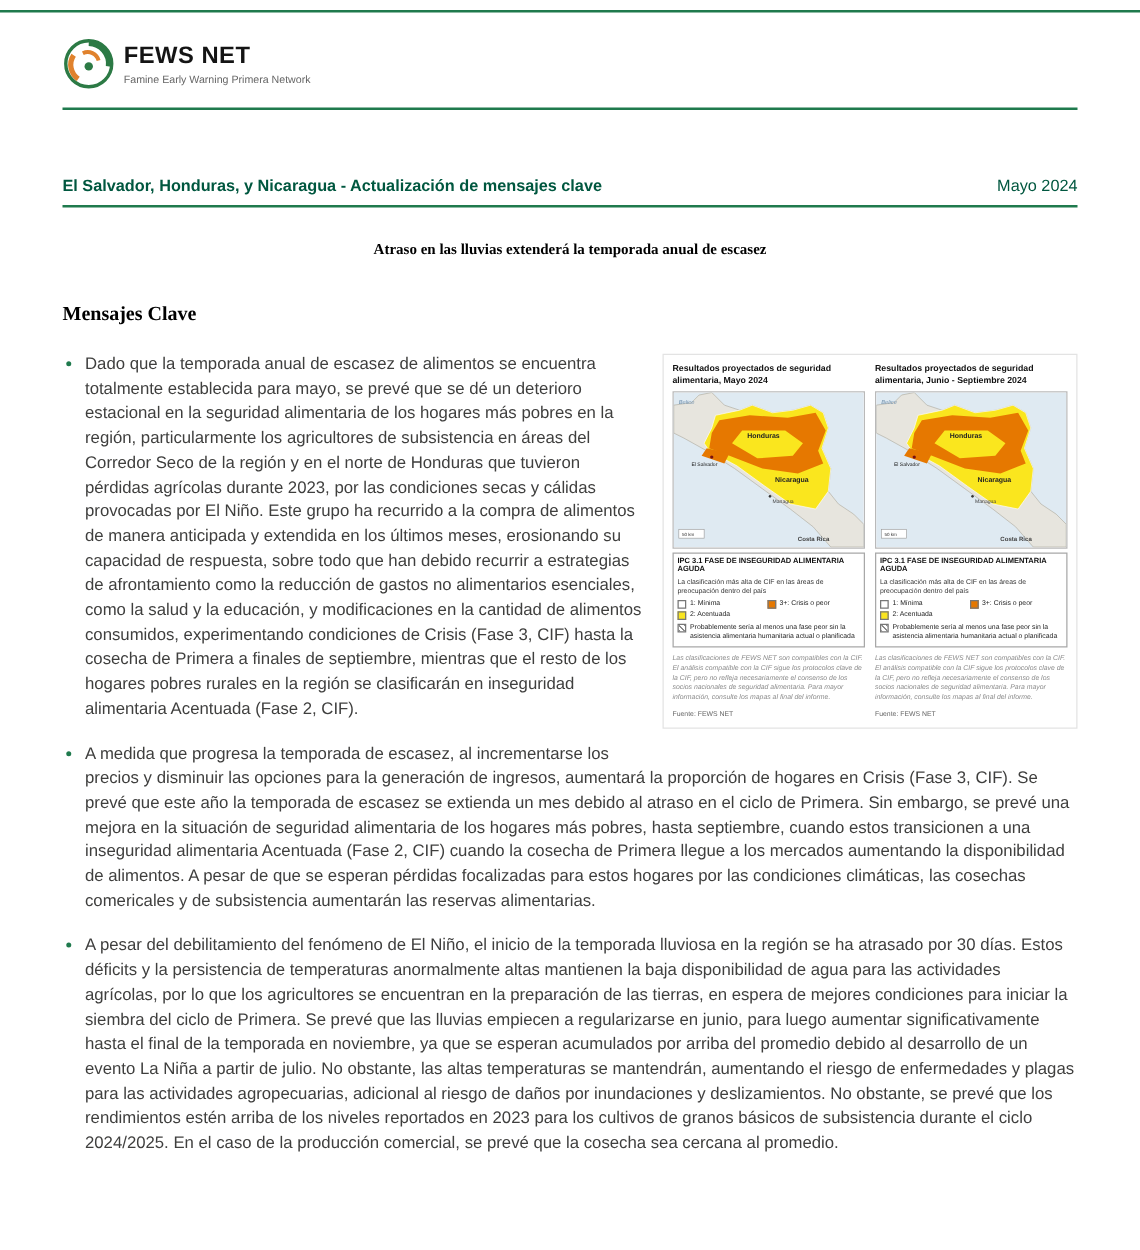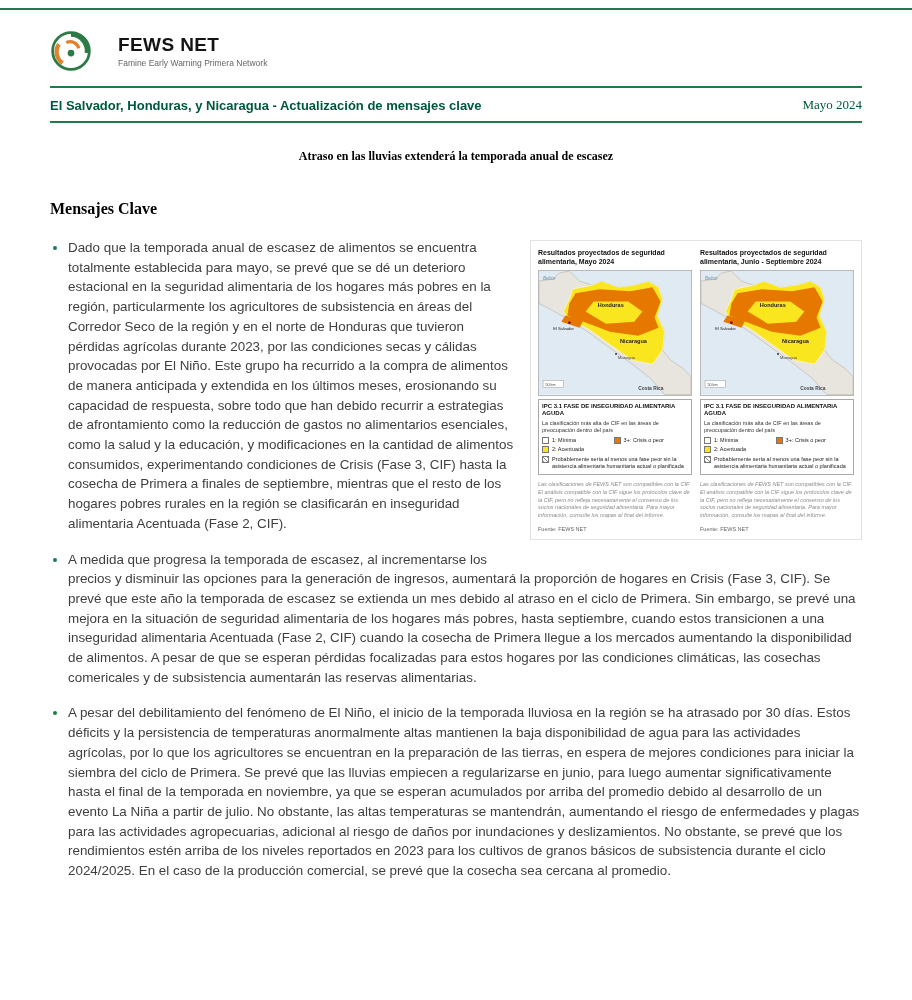--- a/index.html
+++ b/index.html
@@ -4,31 +4,31 @@
 <style>
   html,body { margin:0; padding:0; }
   body {
     width:912px; height:1000px; background:#ffffff;
     font-family:"Liberation Sans", sans-serif; color:#3f3f3e;
     position:relative; overflow:hidden;
   }
   .top-rule { margin-top:8px; height:2px; background:#1f7a4d; }
   .page { padding:0 50px; }
 
-  .logo-row { display:flex; align-items:center; gap:26px; margin-top:20px; }
+  .logo-row { display:flex; align-items:center; gap:7px; margin-top:20px; }
   .logo-icon svg { width:42px; height:42px; display:block; }
   .logo-name { font-size:19px; font-weight:bold; color:#141414; letter-spacing:0.4px; }
   .logo-tagline { font-size:8.5px; color:#666; margin-top:2px; }
 
   .rule { height:2px; background:#1f7a4d; margin-top:14px; }
   .rule2 { height:2px; background:#1f7a4d; }
 
-  .bar { display:flex; justify-content:space-between; align-items:center; padding:9px 0 8px 0; }
+  .bar { display:flex; justify-content:space-between; align-items:flex-start; padding:9px 0 8px 0;margin-top:44px; }
   .bar-left { color:#00573f; font-weight:bold; font-size:13px; }
-  .bar-right { color:#00573f; font-size:13px;font-family:Liberation Serif, serif; }
+  .bar-right { color:#00573f; font-size:13px; }
 
   .headline { text-align:center; font-family:"Liberation Serif", serif; font-weight:bold;
     font-size:12px; color:#000; margin-top:26px; }
   .section-heading { font-family:"Liberation Serif", serif; font-weight:bold;
     font-size:16px; color:#000; margin-top:36px; }
 
   .content { margin-top:20px; }
 
   .figure { float:right; width:332px; margin:2px 0 12px 16px;
     border:1px solid #e3e3e3; background:#fff; padding:7px; box-sizing:border-box; }

